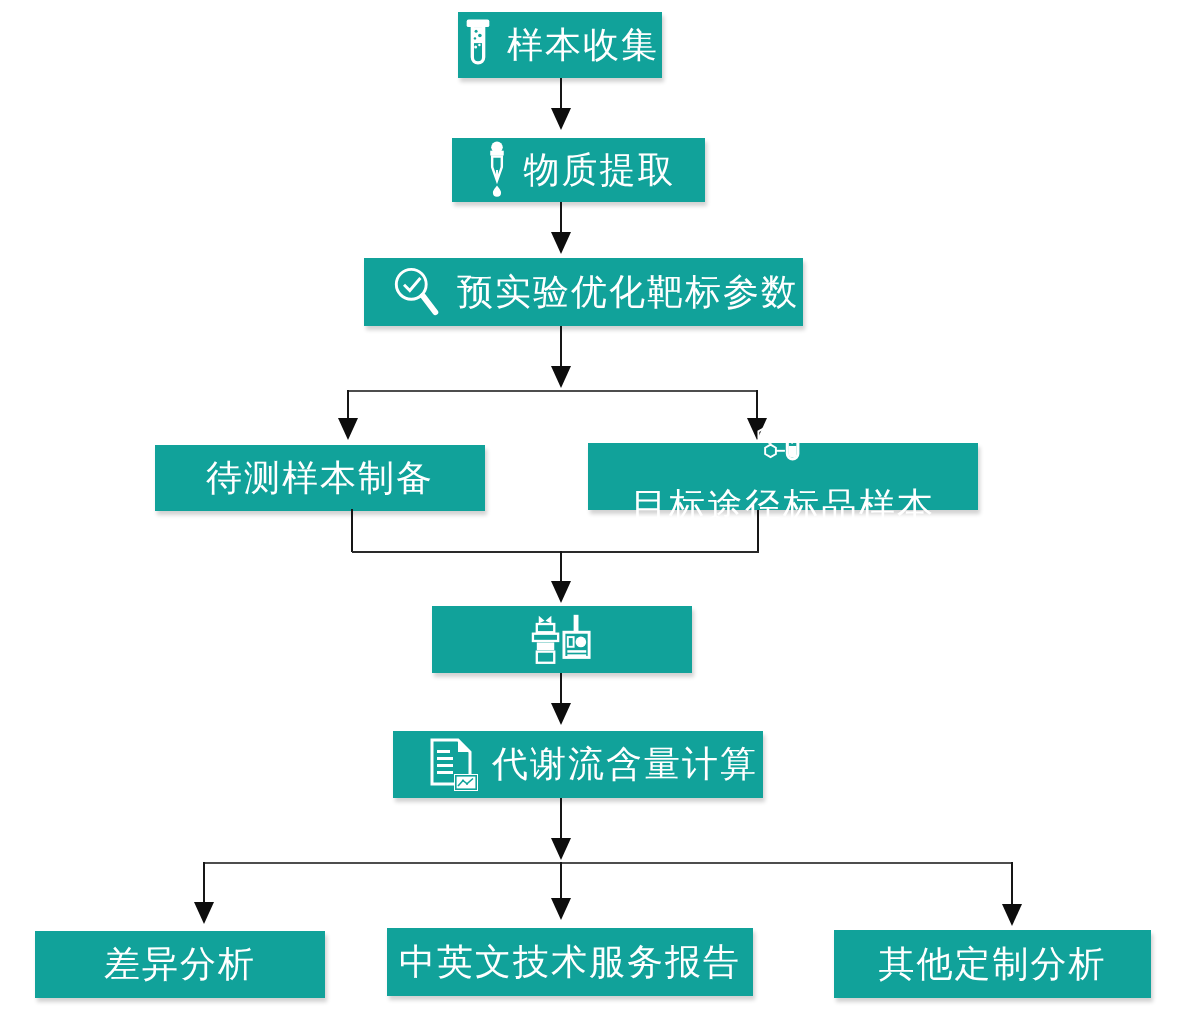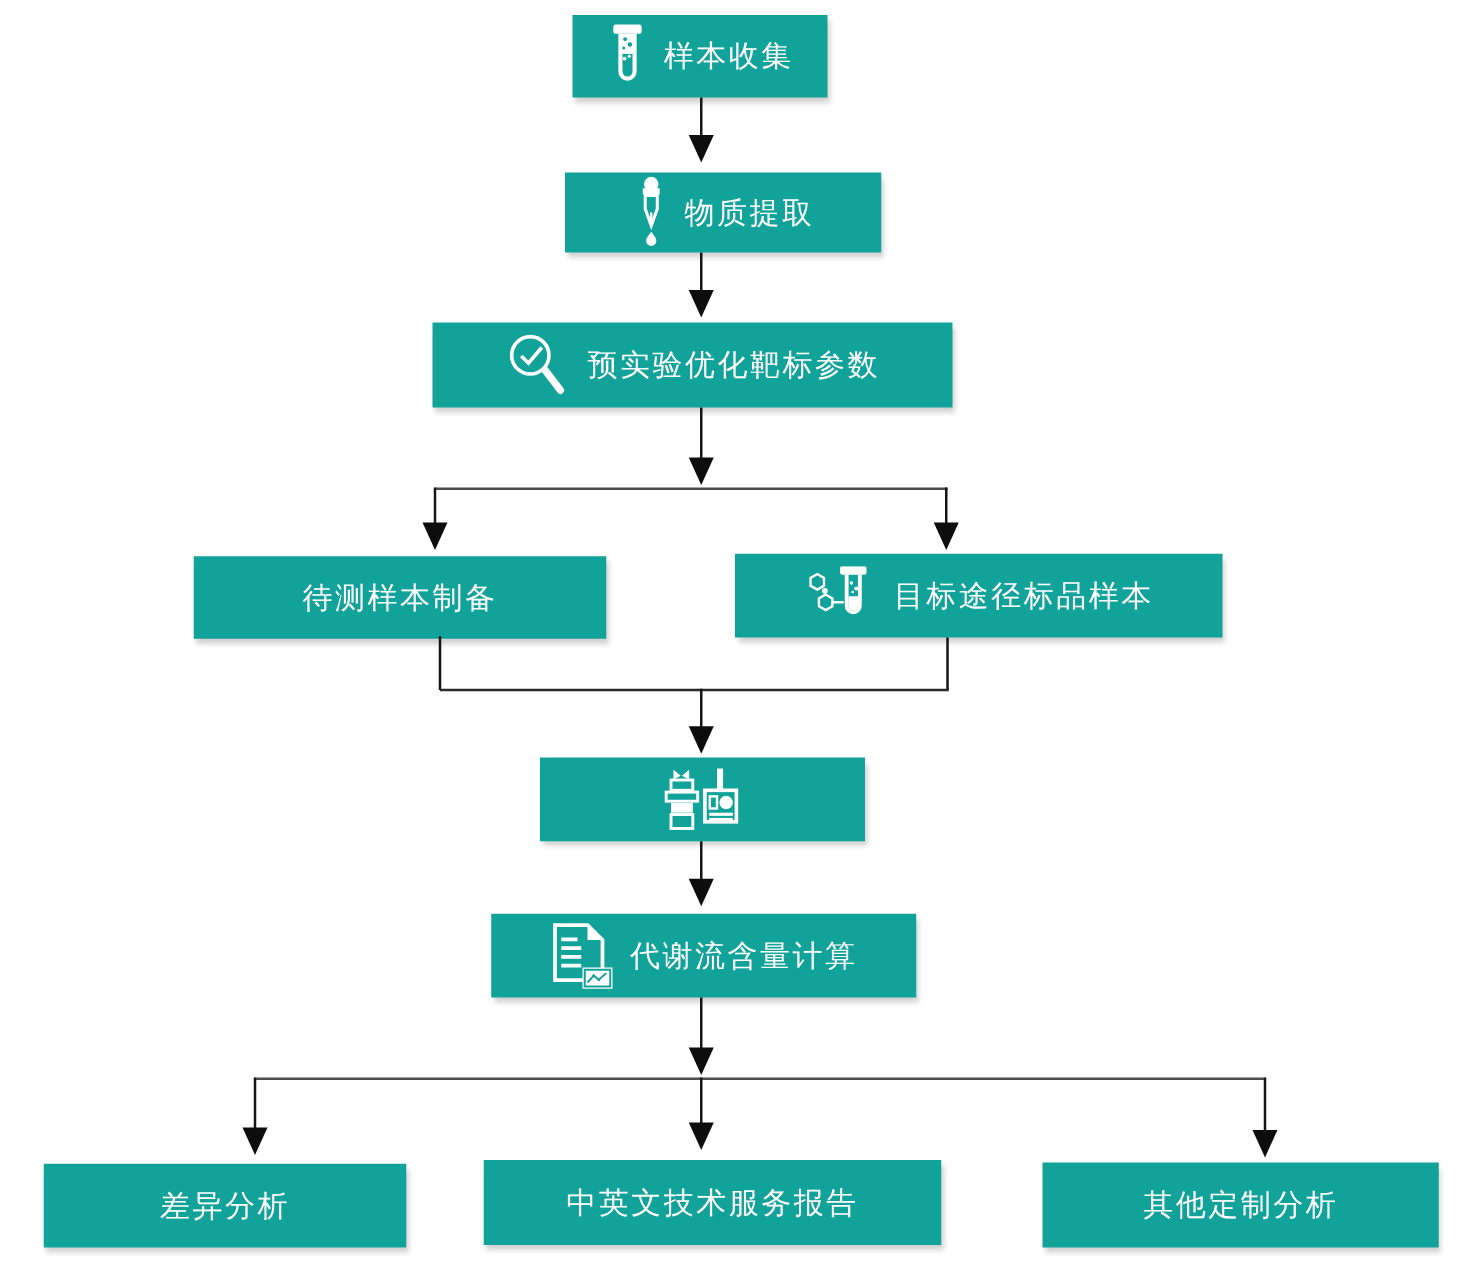--- a/index.html
+++ b/index.html
@@ -11,21 +11,21 @@
     overflow:hidden;
   }
   .node{
     position:absolute;
     background:#11a29a;
     color:#ffffff;
     display:flex;
     align-items:center;
     justify-content:center;
     gap:12px;
-    font-size:24px;
+    font-size:36px;
     font-weight:300;
     letter-spacing:2px;
     box-shadow:2px 4px 4px rgba(0,0,0,0.18);
     white-space:nowrap;
   }
   .node svg{flex:0 0 auto;display:block;}
   .vline{position:absolute;width:2px;background:#161616;transform:translateX(-50%);}
   .hline{position:absolute;height:2px;background:#4d4d4d;}
   .ahead{
     position:absolute;width:0;height:0;
@@ -64,21 +64,21 @@
       <path d="M10 16 H20 V27 L15 41 L10 27 Z" stroke="#fff" stroke-width="2.5" fill="none"></path>
       <line x1="15" y1="30" x2="15" y2="38" stroke="#fff" stroke-width="2"></line>
       <path d="M15 46 c-3.2 4.2 -4.2 5.4 -4.2 7.6 a4.2 4.2 0 0 0 8.4 0 c0 -2.2 -1 -3.4 -4.2 -7.6 z" fill="#fff"></path>
     </svg>
     <span>物质提取</span>
   </div>
 
   <div class="vline" style="left:561px;top:202px;height:32px;"></div>
   <div class="ahead" style="left:561px;top:232px;"></div>
 
-  <div class="node" style="left:346px;top:258px;width:416px;height:68px;">
+  <div class="node" style="left:364px;top:258px;width:416px;height:68px;padding-left:23px;">
     <svg width="54" height="54" viewBox="0 0 56 56">
       <circle cx="21" cy="20" r="15.5" stroke="#fff" stroke-width="3" fill="none"></circle>
       <path d="M13.5 20.5 L19.5 26.5 L30.5 13.5" stroke="#fff" stroke-width="3" fill="none"></path>
       <line x1="33" y1="32" x2="46" y2="49" stroke="#fff" stroke-width="6" stroke-linecap="round"></line>
     </svg>
     <span>预实验优化靶标参数</span>
   </div>
 
   <div class="vline" style="left:561px;top:326px;height:42px;"></div>
   <div class="ahead" style="left:561px;top:366px;"></div>
@@ -86,21 +86,21 @@
   <div class="hline" style="left:348px;top:390px;width:410px;"></div>
   <div class="vline" style="left:348px;top:390px;height:30px;"></div>
   <div class="ahead" style="left:348px;top:418px;"></div>
   <div class="vline" style="left:757px;top:390px;height:30px;"></div>
   <div class="ahead" style="left:757px;top:418px;"></div>
 
   <div class="node" style="left:155px;top:445px;width:330px;height:66px;">
     <span>待测样本制备</span>
   </div>
 
-  <div class="node" style="left:588px;top:443px;width:390px;height:67px;">
+  <div class="node" style="left:588px;top:443px;width:390px;height:67px;flex-direction:column;">
     <svg width="60" height="48" viewBox="0 0 62 50">
       <polygon points="11,6.5 16.6,9.8 16.6,16.3 11,19.5 5.4,16.3 5.4,9.8" stroke="#fff" stroke-width="2" fill="none"></polygon>
       <polygon points="18,23.5 23.6,26.8 23.6,33.3 18,36.5 12.4,33.3 12.4,26.8" stroke="#fff" stroke-width="2" fill="none"></polygon>
       <circle cx="17.4" cy="20.5" r="2.4" fill="#fff"></circle>
       <line x1="23.6" y1="30" x2="33" y2="30" stroke="#fff" stroke-width="2"></line>
       <rect x="30" y="0" width="22" height="7" rx="1.5" fill="#fff"></rect>
       <path d="M35.5 7 V33 a5.5 5.5 0 0 0 11 0 V7" stroke="#fff" stroke-width="3.2" fill="none"></path>
       <path d="M37 25 h8 v8 a4 4 0 0 1 -8 0 z" fill="#fff"></path>
       <circle cx="39.5" cy="14" r="1.4" fill="#fff"></circle>
       <circle cx="43.5" cy="18.5" r="1.7" fill="#fff"></circle>
@@ -128,21 +128,21 @@
       <rect x="38" y="23" width="6" height="10" fill="none" stroke="#fff" stroke-width="2"></rect>
       <circle cx="51.5" cy="28" r="5.5" fill="#fff"></circle>
       <rect x="37.5" y="36.5" width="19.5" height="2.6" fill="#fff"></rect>
       <rect x="37.5" y="40.8" width="19.5" height="2.6" fill="#fff"></rect>
     </svg>
   </div>
 
   <div class="vline" style="left:561px;top:673px;height:32px;"></div>
   <div class="ahead" style="left:561px;top:703px;"></div>
 
-  <div class="node" style="left:393px;top:731px;width:340px;height:67px;">
+  <div class="node" style="left:393px;top:731px;width:340px;height:67px;padding-left:30px;">
     <svg width="52" height="54" viewBox="0 0 52 54">
       <path d="M4 2 H30 L42 14 V46 H4 Z" stroke="#fff" stroke-width="3" fill="none"></path>
       <path d="M30 2 L42 14 H30 Z" fill="#fff"></path>
       <rect x="9" y="12" width="13" height="3" fill="#fff"></rect>
       <rect x="9" y="19" width="16" height="3" fill="#fff"></rect>
       <rect x="9" y="26" width="16" height="3" fill="#fff"></rect>
       <rect x="9" y="33" width="16" height="3" fill="#fff"></rect>
       <rect x="26" y="36" width="24" height="17" fill="#fff"></rect>
       <rect x="27.8" y="37.8" width="20.4" height="13.4" fill="#fff" stroke="#11a29a" stroke-width="1.6"></rect>
       <polyline points="30,48 35,42.5 39,45.8 45,40.5" stroke="#11a29a" stroke-width="1.6" fill="none"></polyline>

